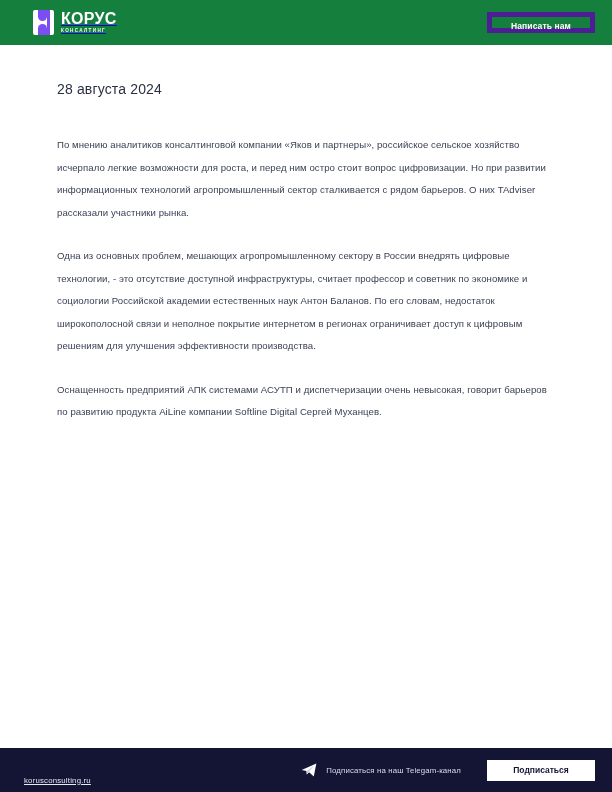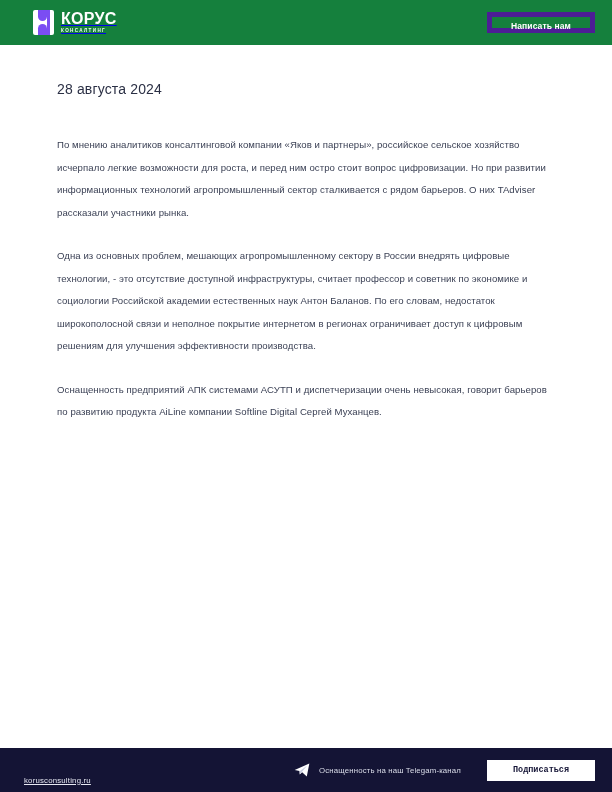--- a/index.html
+++ b/index.html
@@ -201,21 +201,21 @@
     font-size: 7.8px;
     letter-spacing: 0.15px;
     white-space: nowrap;
   }
 
   .footer-cta {
     margin-left: 26px;
     background: #ffffff;
     color: #141435;
     border: 1px solid #ffffff;
-    font-family: Liberation Mono, monospace;
+    font-family: Liberation Sans, sans-serif;
     font-size: 8.5px;
     font-weight: bold;
     height: 21px;
     min-width: 108px;
     line-height: 19px;
     text-align: center;
     padding: 0 12px;
     box-sizing: border-box;
     cursor: pointer;
     flex: 0 0 auto;
@@ -256,19 +256,19 @@
 
   <footer class="site-footer">
 
     <a class="footer-site" href="#">korusconsulting.ru</a>
 
     <div class="footer-telegram">
       <svg class="tg-icon" viewBox="0 0 24 21" aria-hidden="true">
         <path d="M1 10.6 L23 0.8 L19.2 20.3 L12.2 14.0 L8.6 17.4 L8.2 11.9 Z" fill="#ffffff"></path>
         <path d="M8.4 12.2 L19.9 3.6 L8.8 17.0 Z" fill="#c9cde0"></path>
       </svg>
-      <span class="footer-tg-text">Оснащенность на наш Telegam-канал</span>
+      <span class="footer-tg-text">Подписаться на наш Telegam-канал</span>
     </div>
 
     <button class="footer-cta" type="button">Подписаться</button>
   </footer>
 
 </div>
 
 </body></html>

